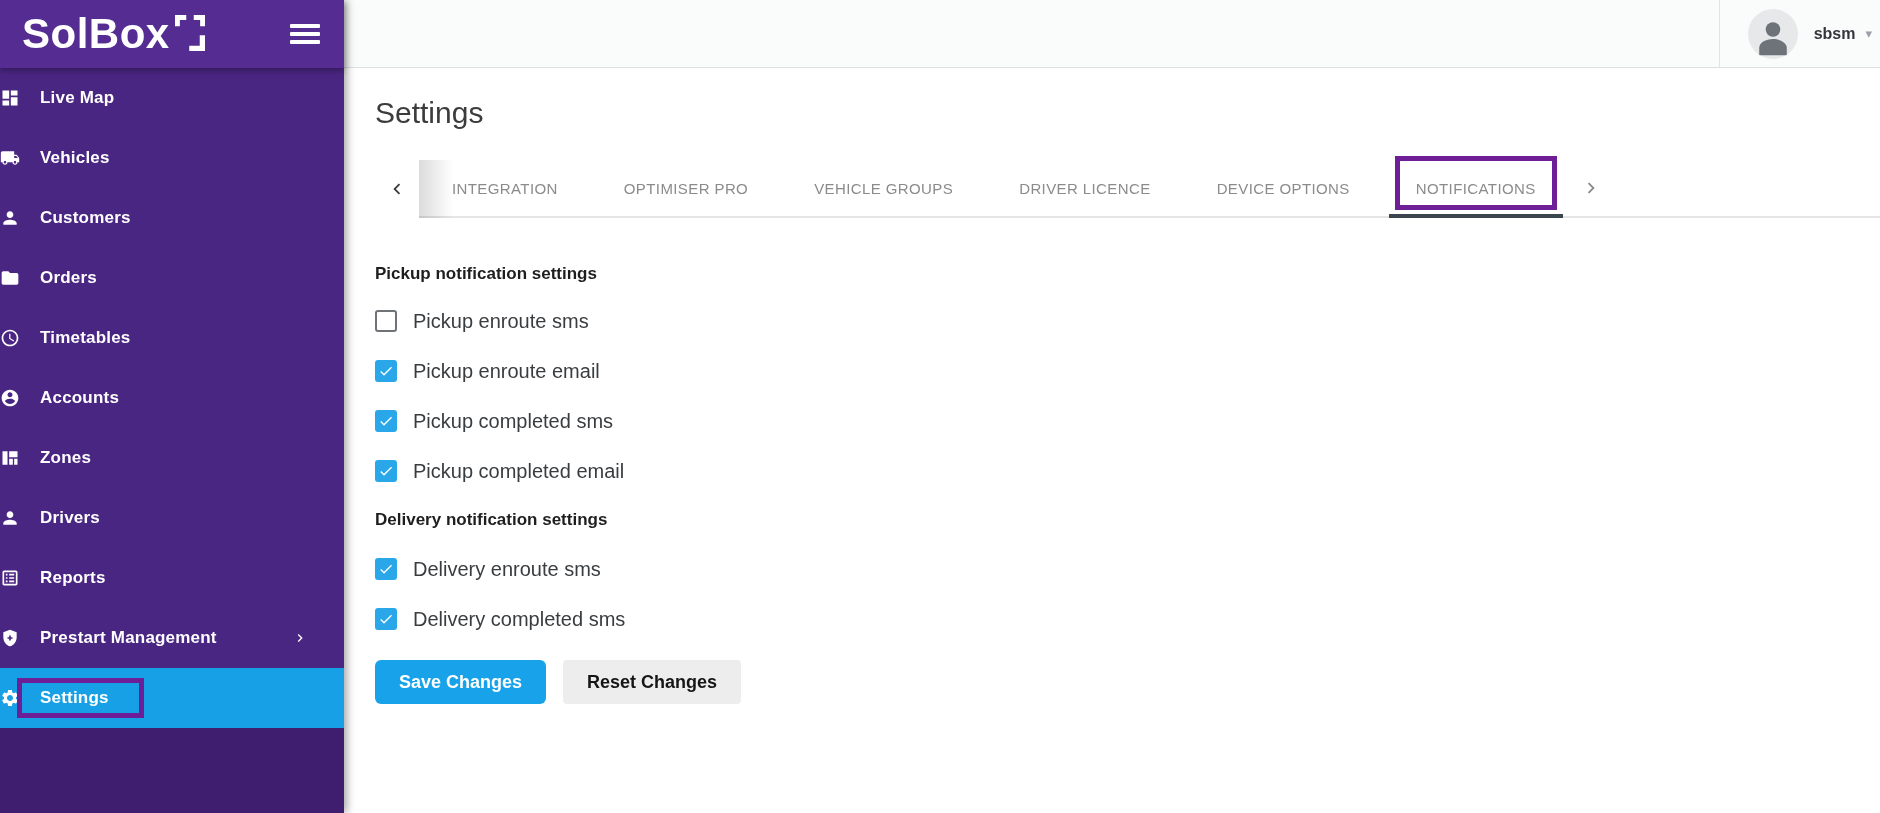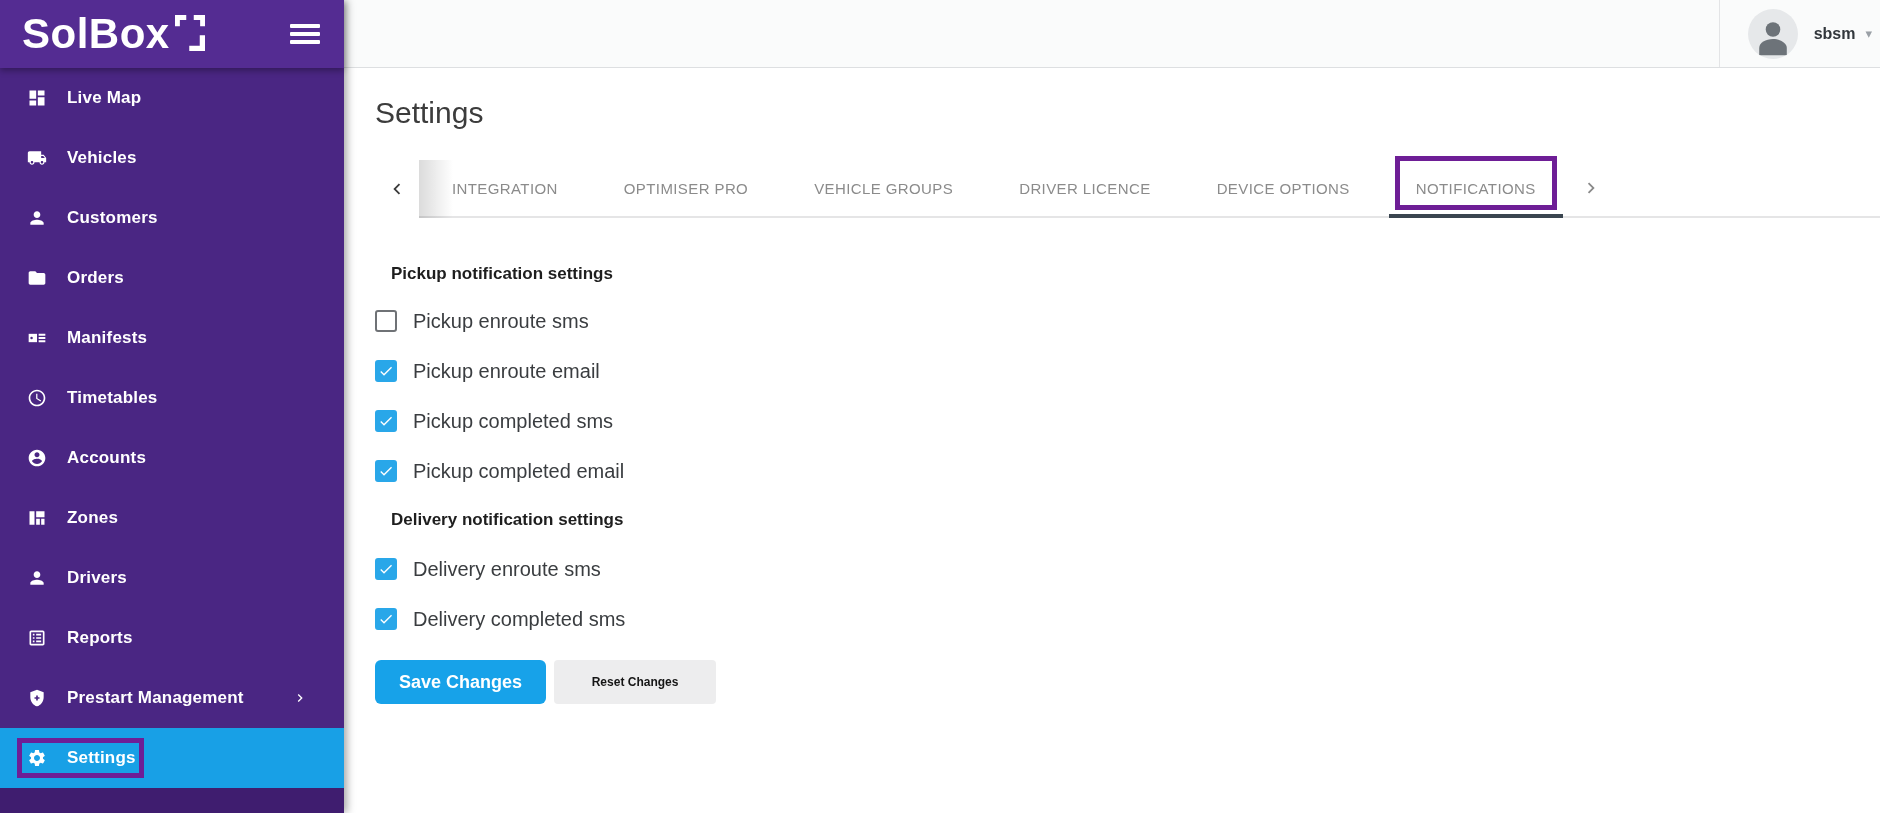--- a/index.html
+++ b/index.html
@@ -24,21 +24,21 @@
     position:relative; z-index:6;
   }
   .logo { display:flex; align-items:flex-start; }
   .logo-text { font-size:42px; font-weight:700; letter-spacing:.5px; line-height:40px; }
   .logo-brackets { margin-left:5px; margin-top:1px; }
   .hamburger { width:30px; height:20px; display:flex; flex-direction:column; justify-content:space-between; cursor:pointer; }
   .hamburger span { display:block; height:4px; background:#fff; border-radius:1px; }
 
   .nav { display:flex; flex-direction:column; }
   .nav-item {
-    height:60px; display:flex; align-items:center; padding-left:27px;
+    height:60px; display:flex; align-items:center; 
     position:relative; cursor:pointer;
   }
   .nav-icon { width:20px; height:20px; flex:0 0 20px; display:flex; align-items:center; justify-content:center; }
   .nav-icon svg { width:20px; height:20px; fill:#fff; }
   .nav-label { margin-left:20px; font-size:17px; font-weight:600; letter-spacing:.2px; color:#fff; }
   .nav-item.active { background:#18a0e6; }
   .nav-chevron { position:absolute; right:36px; width:16px; height:16px; }
   .nav-chevron svg { width:16px; height:16px; fill:#fff; }
   .nav-annotation {
     position:absolute; left:17px; top:10px; width:127px; height:40px;
@@ -90,43 +90,43 @@
   .tab.active::after {
     content:""; position:absolute; left:6px; right:6px; bottom:-2px; height:4px; background:#3a4550;
   }
   .tab-annotation {
     position:absolute; left:12px; right:12px; top:-4px; bottom:6px;
     border:5px solid #6e1e96; pointer-events:none;
   }
   .tab-nav.right { align-self:stretch; }
 
   
-  .section-heading { font-size:17px; font-weight:700; color:#1e1e1e; margin:16px; }
+  .section-heading { font-size:17px; font-weight:700; color:#1e1e1e; margin:0; }
   .section-heading.first { margin-top:46px; margin-bottom:12px; }
   .section-heading.second { margin-top:14px; margin-bottom:14px; }
   .option-row { height:50px; display:flex; align-items:center; cursor:pointer; }
   .checkbox {
     width:22px; height:22px; border-radius:3px; border:2px solid #6f7276; background:#fff;
     display:flex; align-items:center; justify-content:center; flex:0 0 22px;
   }
   .checkbox svg { width:16px; height:16px; fill:#fff; display:none; }
   .checkbox.checked { background:#29a7e9; border-color:#29a7e9; }
   .checkbox.checked svg { display:block; }
   .option-label { margin-left:16px; font-size:20px; color:#3a3d40; }
 
   
-  .actions { display:flex; gap:8px; margin-top:16px; }
+  .actions { display:flex; gap:17px; margin-top:16px; }
   .btn { height:44px; border:none; cursor:pointer; font-family:"Liberation Sans", sans-serif; }
   .btn-save {
     min-width:158px; padding:0 24px; background:#17a2e9; color:#fff;
     font-size:18px; font-weight:700; border-radius:6px;
   }
   .btn-reset {
     min-width:162px; padding:0 24px; background:#ededee; color:#151515;
-    font-size:12px; font-weight:600; border-radius:4px;
+    font-size:18px; font-weight:600; border-radius:4px;
   }
 </style>
 </head>
 <body>
 
 <div class="app">
 
   <aside class="sidebar">
     <div class="sidebar-top">
       <div class="logo">
@@ -175,30 +175,20 @@
 
       <div class="nav-item">
         <span class="nav-icon">
           <svg viewBox="0 0 24 24">
               <path d="M10 4H4c-1.1 0-1.99.9-1.99 2L2 18c0 1.1.9 2 2 2h16c1.1 0 2-.9 2-2V8c0-1.1-.9-2-2-2h-8l-2-2z"></path>
             </svg>
         </span>
         <span class="nav-label">Orders</span>
       </div>
 
-      <div class="nav-item">
-        <span class="nav-icon">
-          <svg viewBox="0 0 24 24">
-              <path d="M2 7h10v10H2z"></path>
-              <circle cx="5.5" cy="12" r="1.5" fill="#4a2683"></circle>
-              <path d="M14 7h8v2.4h-8zM14 10.8h8v2.4h-8zM14 14.6h8V17h-8z"></path>
-            </svg>
-        </span>
-        <span class="nav-label">Manifests</span>
-      </div>
 
       <div class="nav-item">
         <span class="nav-icon">
           <svg viewBox="0 0 24 24">
               <path d="M11.99 2C6.47 2 2 6.48 2 12s4.47 10 9.99 10C17.52 22 22 17.52 22 12S17.52 2 11.99 2zM12 20c-4.42 0-8-3.58-8-8s3.58-8 8-8 8 3.58 8 8-3.58 8-8 8zm.5-13H11v6l5.25 3.15.75-1.23-4.5-2.67z"></path>
             </svg>
         </span>
         <span class="nav-label">Timetables</span>
       </div>
 

